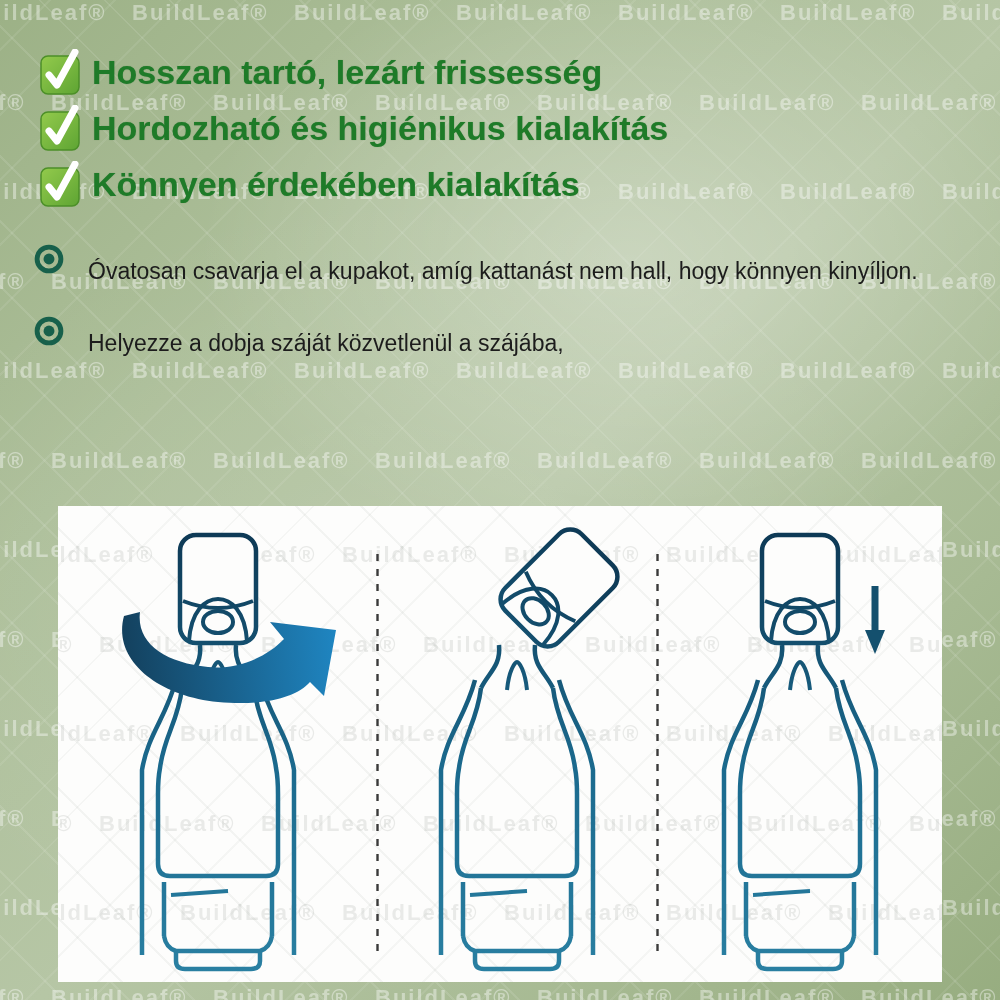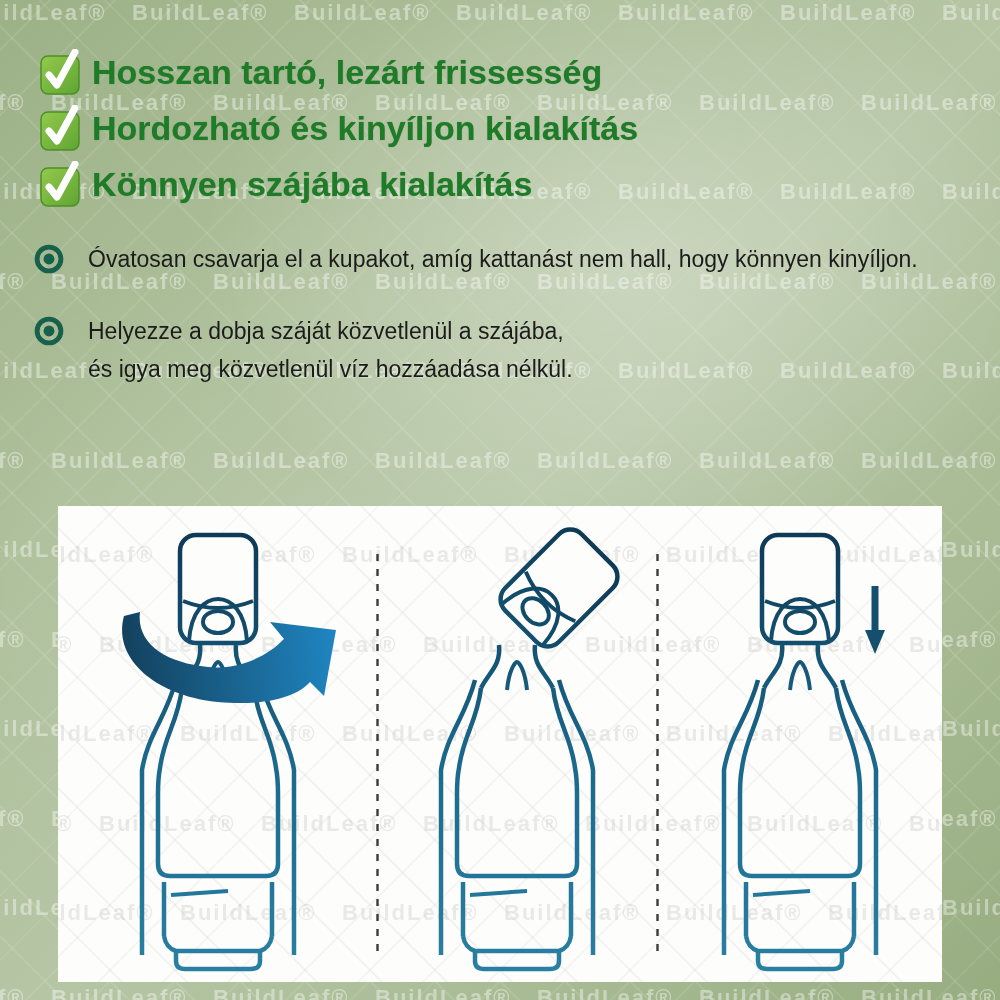--- a/index.html
+++ b/index.html
@@ -29,21 +29,21 @@
   .feature-row .check{width:40px;height:46px;flex:0 0 40px;margin-right:12px;}
   .feature-label{
     font-size:34px;font-weight:bold;color:#1e7b28;line-height:1;
     text-shadow:0 0 1px rgba(20,80,25,0.35);
   }
   
   .instr{position:absolute;left:34px;}
   .instr-row{display:flex;align-items:flex-start;}
   .instr-row .target{width:30px;height:30px;flex:0 0 30px;margin-right:24px;margin-top:4px;}
   .instr-text{font-size:23px;color:#1c1c1c;line-height:38px;}
-  .instr-text span{display:block;}
+  .instr-text span{display:block;margin-top:12px;}
   #instr-1{top:240px;}
   #instr-2{top:312px;}
   #instr-3{top:414px;}
   
   .panel{
     position:absolute;left:58px;top:506px;width:884px;height:476px;
     background:#fdfdfc;overflow:hidden;
   }
   .panel .lattice{
     background:
@@ -165,28 +165,28 @@
         <rect x="1" y="7" width="38" height="38" rx="7" fill="url(#ckg)" stroke="#4c8f28" stroke-width="1.5"></rect>
         <path d="M9,26 L17,36 L35,3" fill="none" stroke="#ffffff" stroke-width="7" stroke-linecap="round" stroke-linejoin="round"></path>
       </svg>
       <span class="feature-label">Hosszan tartó, lezárt frissesség</span>
     </div>
     <div class="feature-row">
       <svg class="check" viewBox="0 0 40 46">
         <rect x="1" y="7" width="38" height="38" rx="7" fill="url(#ckg)" stroke="#4c8f28" stroke-width="1.5"></rect>
         <path d="M9,26 L17,36 L35,3" fill="none" stroke="#ffffff" stroke-width="7" stroke-linecap="round" stroke-linejoin="round"></path>
       </svg>
-      <span class="feature-label">Hordozható és kinyíljon kialakítás</span>
+      <span class="feature-label">Hordozható és higiénikus kialakítás</span>
     </div>
     <div class="feature-row">
       <svg class="check" viewBox="0 0 40 46">
         <rect x="1" y="7" width="38" height="38" rx="7" fill="url(#ckg)" stroke="#4c8f28" stroke-width="1.5"></rect>
         <path d="M9,26 L17,36 L35,3" fill="none" stroke="#ffffff" stroke-width="7" stroke-linecap="round" stroke-linejoin="round"></path>
       </svg>
-      <span class="feature-label">Könnyen szájába kialakítás</span>
+      <span class="feature-label">Könnyen érdekében kialakítás</span>
     </div>
   </div>
 
   <div class="instr" id="instr-1">
     <div class="instr-row">
       <svg class="target" viewBox="0 0 34 34">
         <circle cx="17" cy="17" r="13.5" fill="none" stroke="#17604b" stroke-width="5.5"></circle>
         <circle cx="17" cy="17" r="6.2" fill="#17604b"></circle>
       </svg>
       <div class="instr-text">
@@ -196,21 +196,20 @@
   </div>
 
   <div class="instr" id="instr-2">
     <div class="instr-row">
       <svg class="target" viewBox="0 0 34 34">
         <circle cx="17" cy="17" r="13.5" fill="none" stroke="#17604b" stroke-width="5.5"></circle>
         <circle cx="17" cy="17" r="6.2" fill="#17604b"></circle>
       </svg>
       <div class="instr-text">
         <span>Helyezze a dobja száját közvetlenül a szájába,</span>
-        <span>és igya meg közvetlenül víz hozzáadása nélkül.</span>
       </div>
     </div>
   </div>
 
 
   <div class="panel">
     <div class="wm-layer panel-wm">
         <span class="wm" style="top: 36px; left: -40px;">BuildLeaf®</span>
         <span class="wm" style="top: 36px; left: 122px;">BuildLeaf®</span>
         <span class="wm" style="top: 36px; left: 284px;">BuildLeaf®</span>

